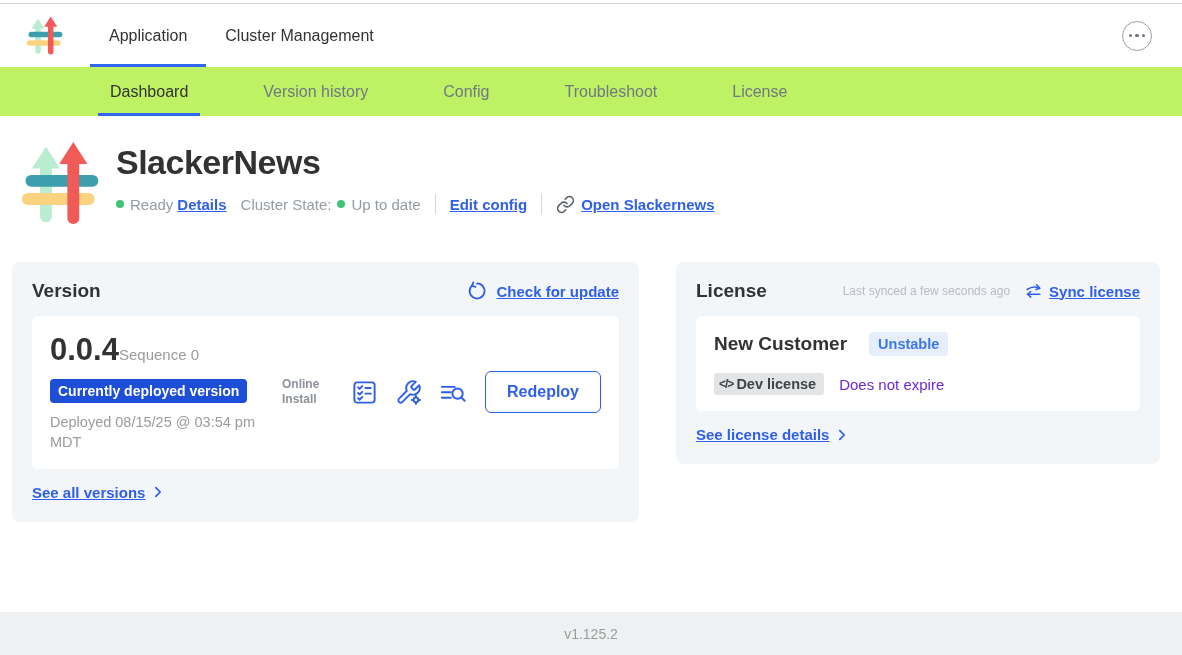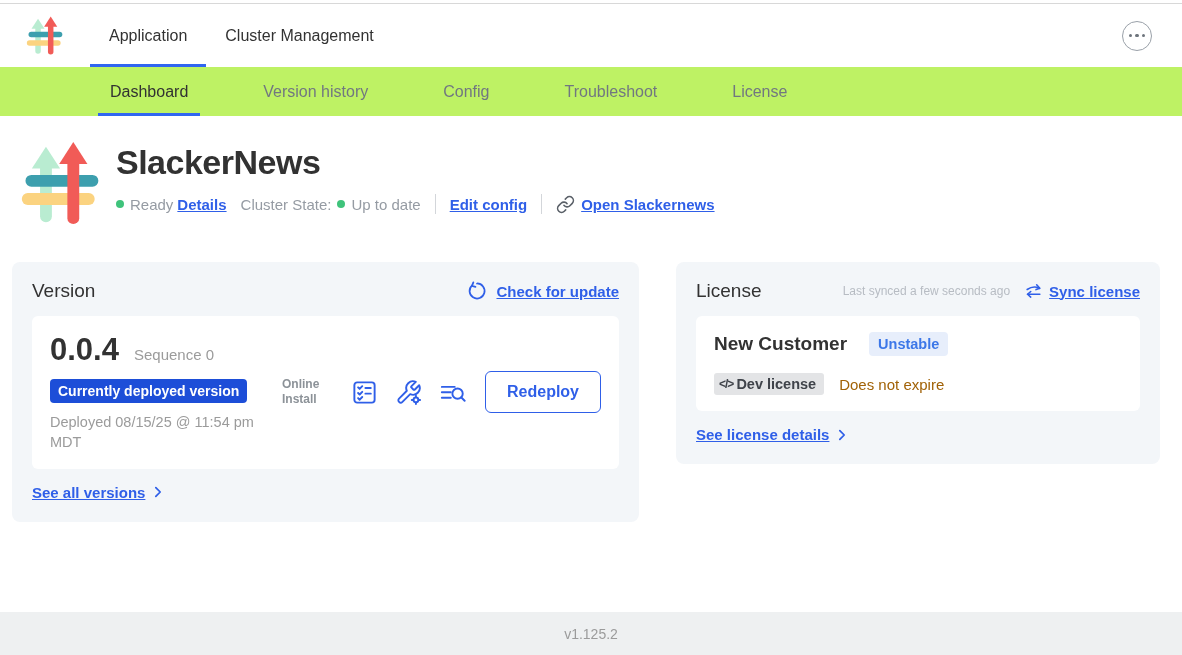--- a/index.html
+++ b/index.html
@@ -42,48 +42,48 @@
   .status-row .gap12 { margin-left:4px; }
   .status-row .gap14 { margin-left:14px; }
   a.blue-link, .blue-link { color:#2f5fe8; font-weight:700; text-decoration:underline; cursor:pointer; font-size:15px; }
   .vdiv { width:1px; height:20px; background:#d3d6da; margin:0 14px; flex:none; }
   .link-with-icon { display:inline-flex; align-items:center; gap:6px; cursor:pointer; }
 
   
   .cards { display:flex; align-items:flex-start; gap:37px; padding:33px 22px 0 12px; }
   .card { flex:1; background:#f3f6f9; border-radius:8px; padding:18px 20px 20px; }
   .card-head { display:flex; align-items:center; }
-  .card-title { font-size:19px; font-weight:400; color:#323232; }
+  .card-title { font-size:19px; font-weight:700; color:#323232; }
   .card-head .right { margin-left:auto; display:flex; align-items:center; gap:9px; }
   .muted-note { color:#b7bcc3; font-size:12px; margin-right:5px; }
   .inner { background:#fff; border-radius:6px; margin-top:14px; padding:16px 18px; }
 
   
   .inner.version { display:flex; align-items:center; }
   .v-left { width:232px; flex:none; }
-  .v-number-row { display:flex; align-items:baseline; gap:15px; }
+  .v-number-row { display:flex; align-items:baseline; }
   .v-number { font-size:31px; font-weight:800; color:#323232; }
   .v-seq { font-size:15px; color:#9b9b9b; }
   .v-badge { display:inline-block; background:#1d4ed8; color:#fff; font-size:14px; font-weight:600; padding:4px 8px; border-radius:4px; margin-top:11px; }
   .v-deployed { color:#9b9b9b; font-size:14.5px; margin-top:9px; line-height:1.4; width:215px; }
   .v-right { display:flex; align-items:center; gap:17px; }
   .install-type { color:#8c9298; font-weight:700; font-size:12px; line-height:1.3; width:52px; flex:none; }
   .icon-btn { color:#2f5fe8; cursor:pointer; display:flex; }
   .icon-btn svg { width:27px; height:27px; }
   .redeploy-btn { border:1.5px solid #2f5fe8; color:#2f5fe8; background:#fff; font-weight:700; font-size:16px; font-family:inherit; padding:11px 21px; border-radius:6px; cursor:pointer; margin-left:2px; }
   .card-foot { margin-top:15px; }
 
   
   .cust-row { display:flex; align-items:center; gap:22px; }
   .cust-name { font-size:19px; font-weight:700; color:#323232; }
   .chan-badge { background:#e7eefb; color:#3c77e8; font-size:14.5px; font-weight:600; padding:4px 9px; border-radius:4px; }
   .lic-row { display:flex; align-items:center; gap:15px; margin-top:17px; }
   .dev-badge { background:#e3e4e6; color:#3f434a; font-weight:700; font-size:14.5px; padding:3px 8px 3px 5px; border-radius:3px; display:inline-flex; align-items:center; gap:3px; }
   .code-glyph { font-size:12px; font-weight:700; letter-spacing:-1px; }
-  .expiry { color:#a16207; font-size:15px; }
+  .expiry { color:#6d28d9; font-size:15px; }
 
   .chev { display:inline-flex; }
   .chev svg { width:14px; height:14px; }
 
   
   .footer { flex:none; height:43px; background:#eef0f1; display:flex; align-items:center; justify-content:center; margin-top:auto; }
   .footer-version { color:#9b9b9b; font-size:14px; }
 
   .ic { display:inline-flex; flex:none; }
 </style>
@@ -199,21 +199,21 @@
         </span>
       </div>
 
       <div class="inner version">
         <div class="v-left">
           <div class="v-number-row">
             <span class="v-number">0.0.4</span>
             <span class="v-seq">Sequence 0</span>
           </div>
           <span class="v-badge">Currently deployed version</span>
-          <div class="v-deployed">Deployed 08/15/25 @ 11:54 pm MDT</div>
+          <div class="v-deployed">Deployed 08/15/25 @ 03:54 pm MDT</div>
         </div>
         <div class="v-right">
           <span class="install-type">
             <span>Online</span><br>
             <span>Install</span>
           </span>
           <span class="icon-btn">
             <svg viewBox="0 0 24 24" fill="none" stroke="currentColor" stroke-width="1.7" stroke-linecap="round" stroke-linejoin="round">
               <rect x="3" y="3" width="18" height="18" rx="2.5"></rect>
               <path d="M6.3 7.4 l1.4 1.4 L10 6.4"></path>

